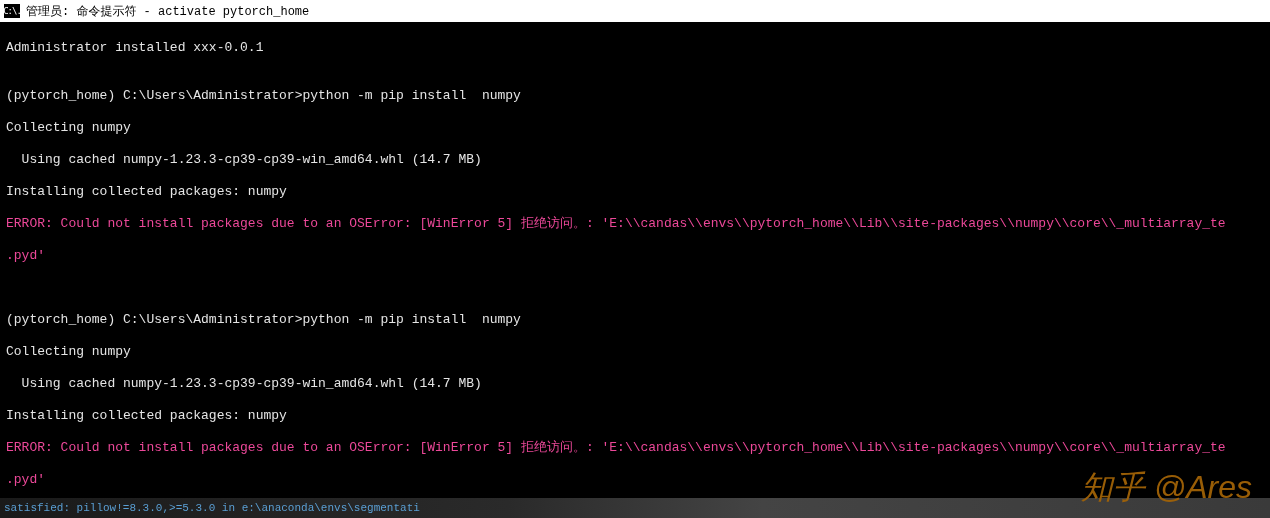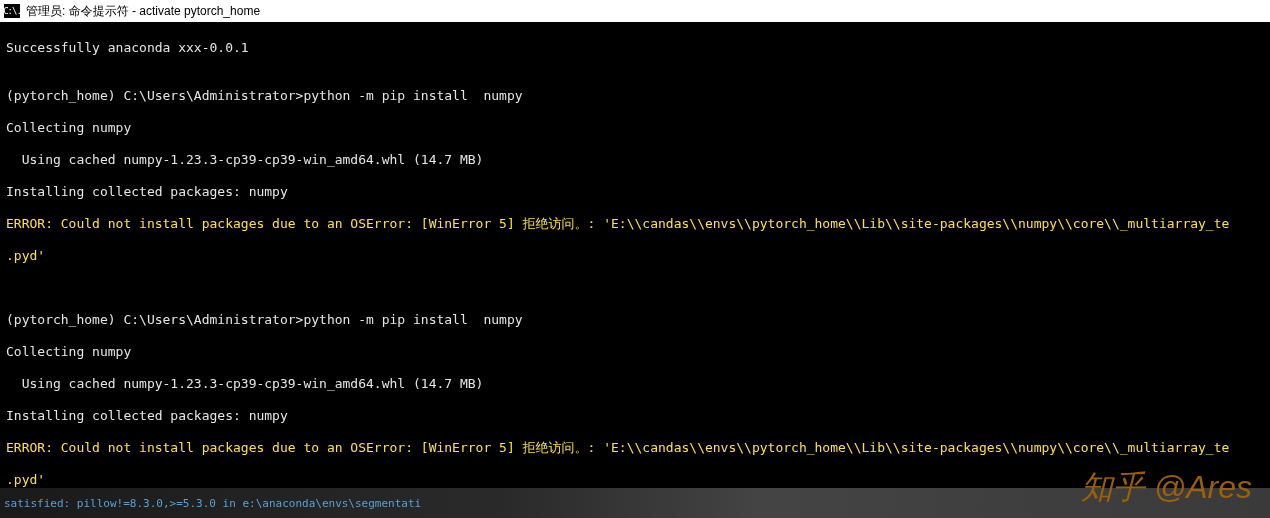--- a/index.html
+++ b/index.html
@@ -1,18 +1,19 @@
 <!DOCTYPE html>
 <html><head>
   <meta charset="utf-8">
   <style>
     * {
       margin: 0;
       padding: 0;
       box-sizing: border-box;
+      font-family: Liberation Mono, monospace;
     }
     body {
       font-family: 'NSimSun', 'SimSun', 'Consolas', monospace;
       background: #000;
       width: 1270px;
       height: 518px;
       overflow: hidden;
       position: relative;
     }
     .titlebar {
@@ -46,58 +47,58 @@
       color: #ccc;
       font-family: 'NSimSun', 'SimSun', 'Consolas', monospace;
       white-space: pre;
       overflow: hidden;
     }
     .line {
       white-space: pre;
       overflow: hidden;
     }
     .white { color: #e5e5e5; }
-    .red { color: #fde047; }
+    .red { color: #ec4899; }
     .watermark {
       position: absolute;
       right: 18px;
       bottom: 8px;
       color: #a16207;
       font-size: 32px;
       font-family: 'Microsoft YaHei', sans-serif;
       font-style: italic;
       font-weight: 300;
       opacity: 0.95;
       pointer-events: none;
     }
     .bottom-strip {
       position: absolute;
       bottom: 0;
       left: 0;
       right: 0;
-      height: 30px;
+      height: 20px;
       background: linear-gradient(to right, #1a1a1a 0%, #2a2a2a 40%, #444 60%, #3a3a3a 100%);
       display: flex;
       align-items: center;
       font-size: 11px;
       color: #5a9fd4;
       padding-left: 4px;
       font-family: 'Consolas', monospace;
     }
   </style>
 </head>
 <body>
 
 <div class="titlebar">
   <span class="titlebar-icon">C:\.</span>
   <span>管理员: 命令提示符 - activate  pytorch_home</span>
 </div>
 
 <div class="terminal">
-<div class="line white">Successfully anaconda xxx-0.0.1</div>
+<div class="line white">Administrator installed xxx-0.0.1</div>
 <div class="line white"></div>
 <div class="line white">(pytorch_home) C:\Users\Administrator&gt;python -m pip install  numpy</div>
 <div class="line white">Collecting numpy</div>
 <div class="line white">  Using cached numpy-1.23.3-cp39-cp39-win_amd64.whl (14.7 MB)</div>
 <div class="line white">Installing collected packages: numpy</div>
 <div class="line red">ERROR: Could not install packages due to an OSError: [WinError 5] 拒绝访问。: 'E:\\candas\\envs\\pytorch_home\\Lib\\site-packages\\numpy\\core\\_multiarray_te</div>
 <div class="line red">.pyd'</div>
 <div class="line white"></div>
 <div class="line white"></div>
 <div class="line white">(pytorch_home) C:\Users\Administrator&gt;python -m pip install  numpy</div>

